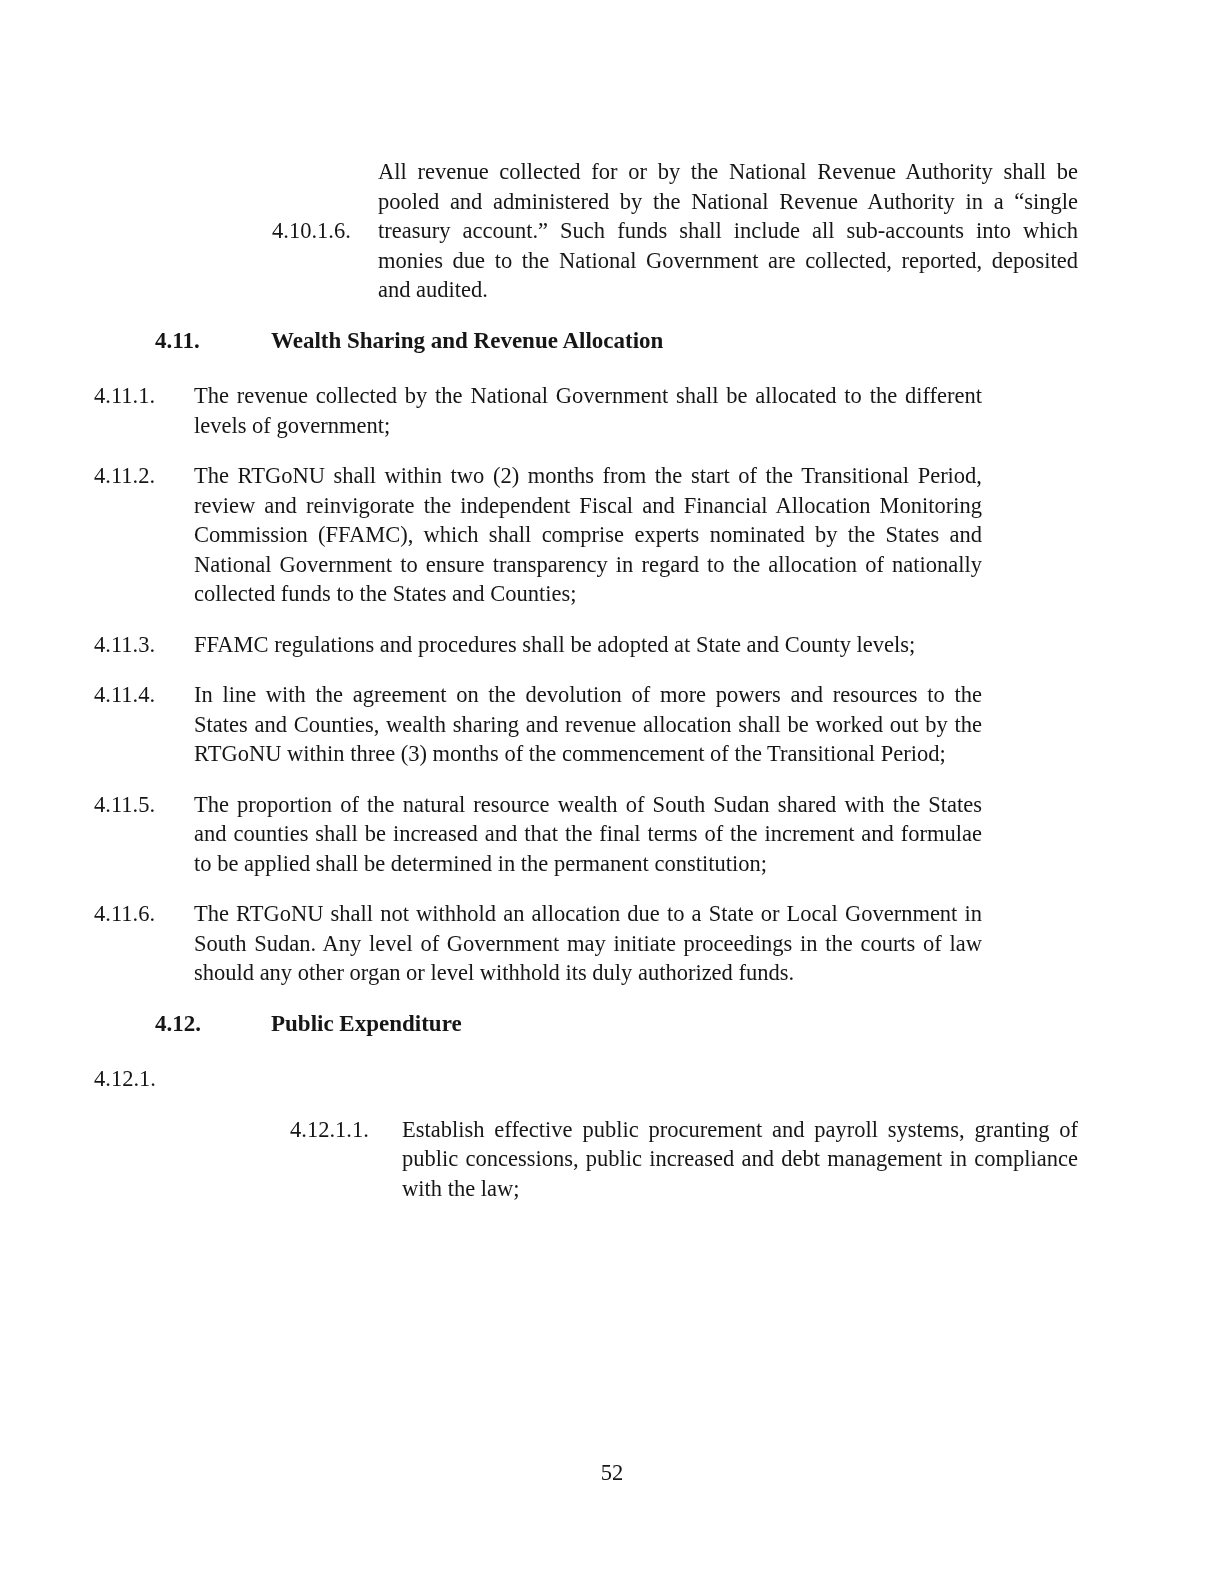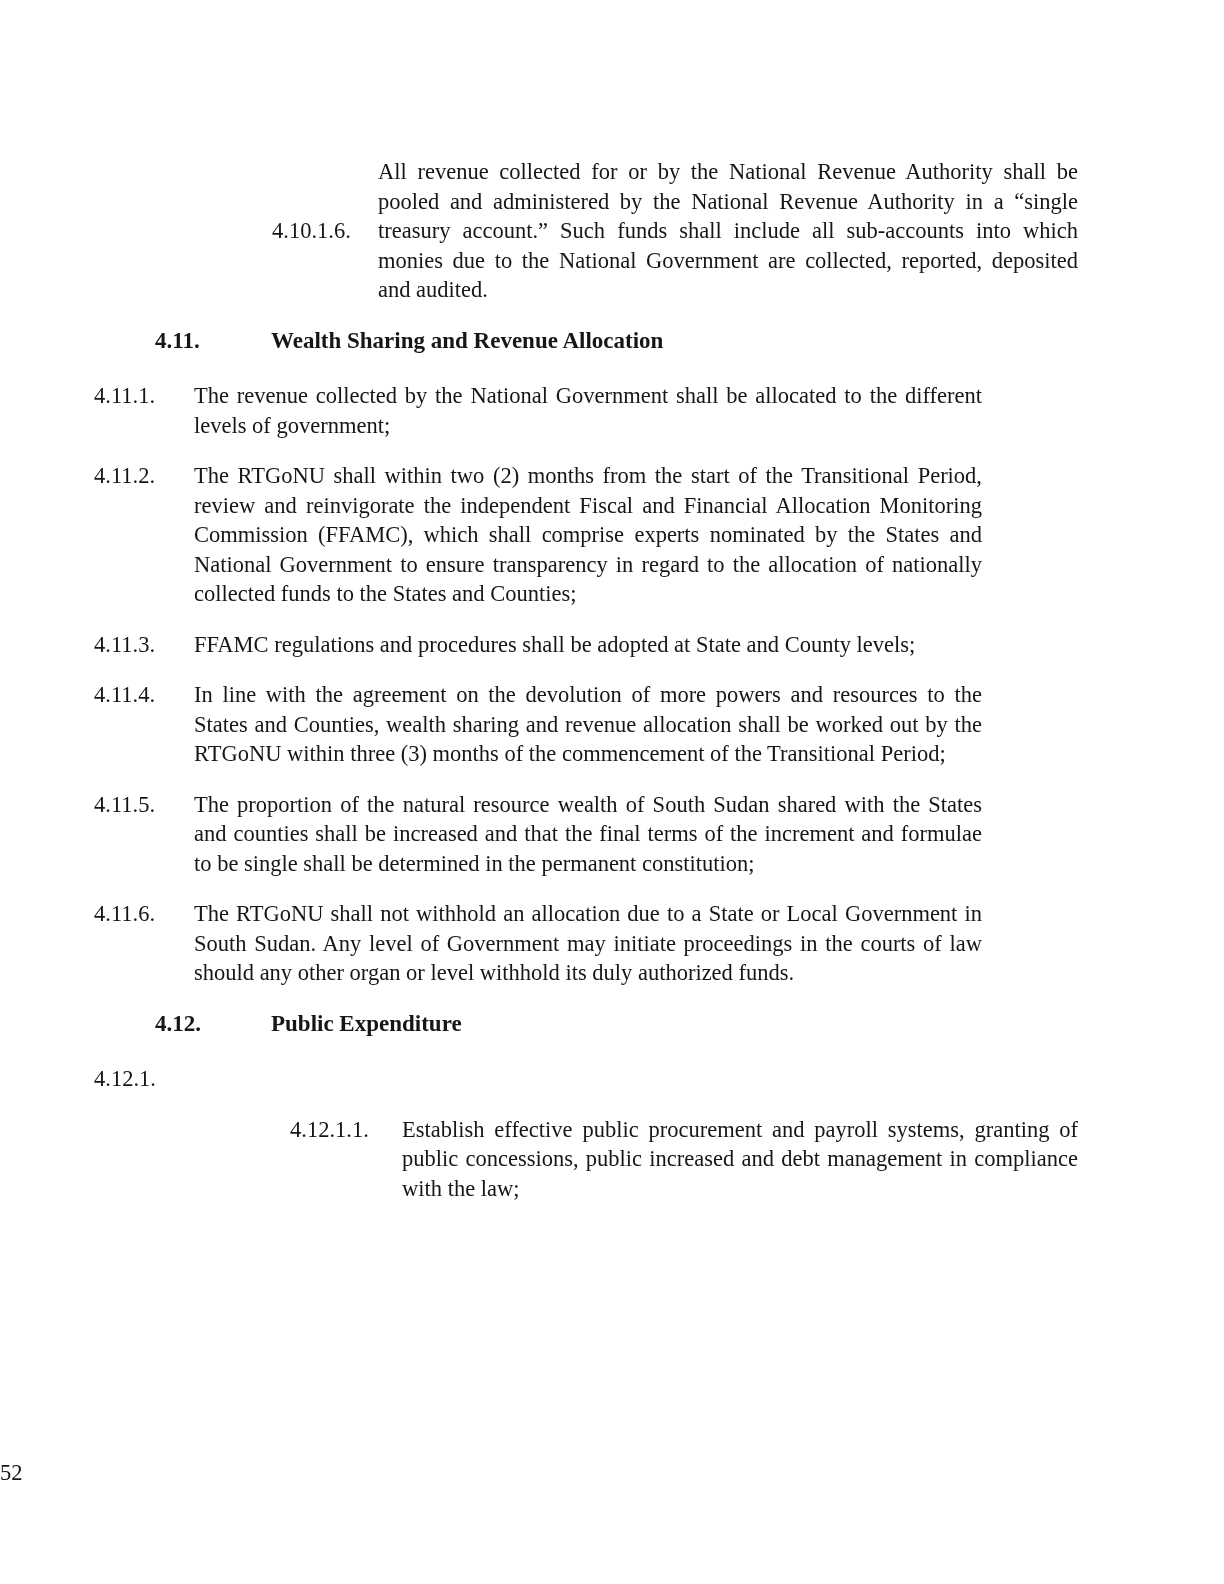--- a/index.html
+++ b/index.html
@@ -55,21 +55,21 @@
   .l3a .txt { width: 700px; }
   
   .l3b { padding-left: 290px; }
   .l3b .num { width: 112px; }
   .l3b .txt { width: 676px; }
   .pagenum {
     position: absolute;
     top: 1458px;
     left: 0;
     width: 100%;
-    text-align: left;
+    text-align: center;
     font-size: 22.5px;
     line-height: 29.5px;
   }
 </style>
 </head>
 <body>
 
 <div class="page">
   <div class="content">
 
@@ -98,21 +98,21 @@
       <div class="txt">FFAMC regulations and procedures shall be adopted at State and County levels;</div>
     </div>
 
     <div class="block l2">
       <span class="num">4.11.4.</span>
       <div class="txt">In line with the agreement on the devolution of more powers and resources to the States and Counties, wealth sharing and revenue allocation shall be worked out by the RTGoNU within three (3) months of the commencement of the Transitional Period;</div>
     </div>
 
     <div class="block l2">
       <span class="num">4.11.5.</span>
-      <div class="txt">The proportion of the natural resource wealth of South Sudan shared with the States and counties shall be increased and that the final terms of the increment and formulae to be single shall be determined in the permanent constitution;</div>
+      <div class="txt">The proportion of the natural resource wealth of South Sudan shared with the States and counties shall be increased and that the final terms of the increment and formulae to be applied shall be determined in the permanent constitution;</div>
     </div>
 
     <div class="block l2">
       <span class="num">4.11.6.</span>
       <div class="txt">The RTGoNU shall not withhold an allocation due to a State or Local Government in South Sudan. Any level of Government may initiate proceedings in the courts of law should any other organ or level withhold its duly authorized funds.</div>
     </div>
 
     <div class="block heading">
       <span class="num">4.12.</span>
       <div class="txt">Public Expenditure</div>

